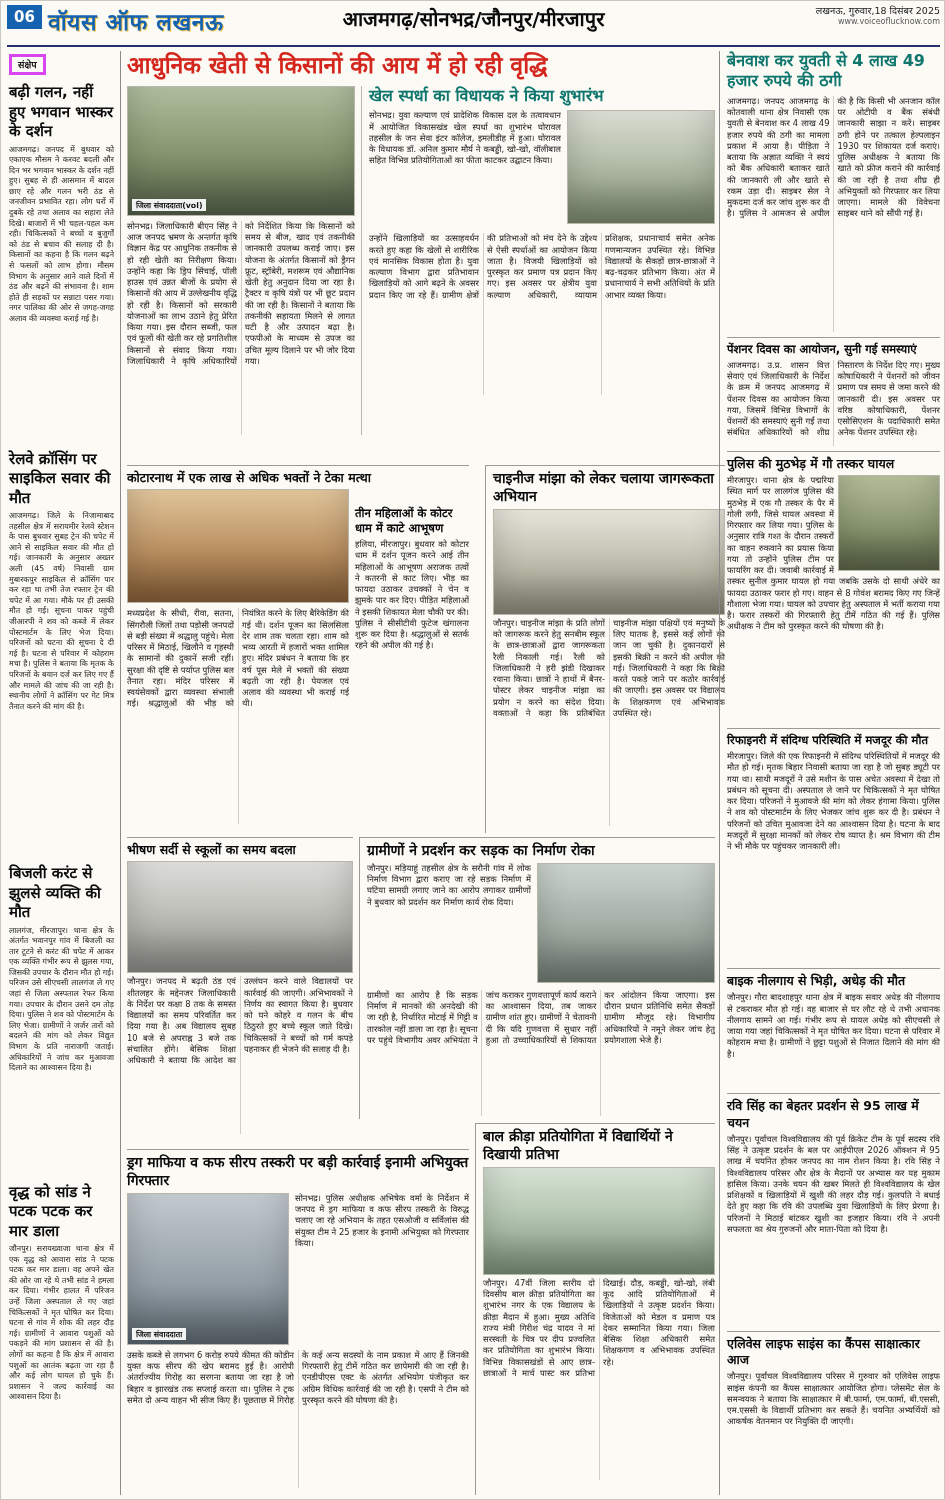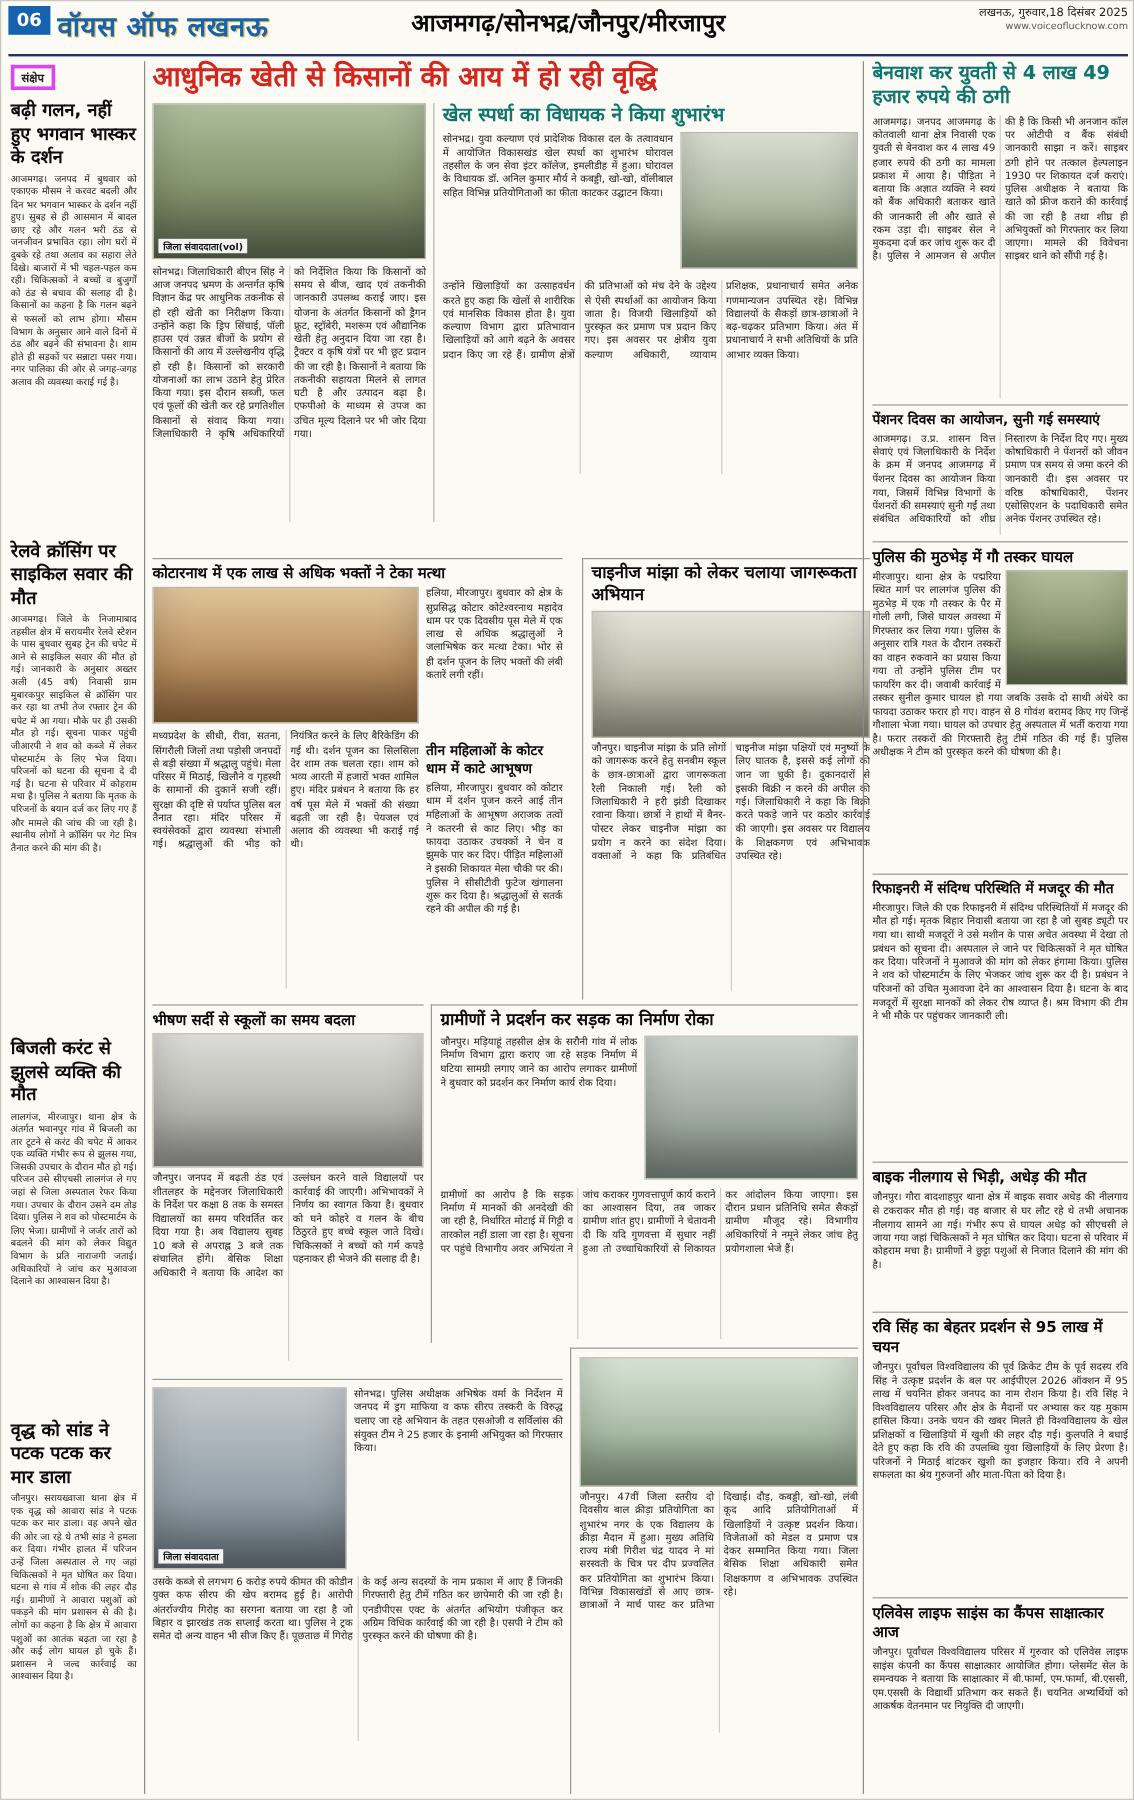--- a/index.html
+++ b/index.html
@@ -127,21 +127,20 @@
   </div>
 
   <div class="abs kotar">
     <div class="h-sm">कोटारनाथ में एक लाख से अधिक भक्तों ने टेका मत्था</div>
     <div class="row">
       <div class="kotar-left">
         <div class="photo ph-kotar" style="width:222px;height:114px"></div>
         <div class="bt cols2" style="height:216px;margin-top:5px">मध्यप्रदेश के सीधी, रीवा, सतना, सिंगरौली जिलों तथा पड़ोसी जनपदों से बड़ी संख्या में श्रद्धालु पहुंचे। मेला परिसर में मिठाई, खिलौने व गृहस्थी के सामानों की दुकानें सजी रहीं। सुरक्षा की दृष्टि से पर्याप्त पुलिस बल तैनात रहा। मंदिर परिसर में स्वयंसेवकों द्वारा व्यवस्था संभाली गई। श्रद्धालुओं की भीड़ को नियंत्रित करने के लिए बैरिकेडिंग की गई थी। दर्शन पूजन का सिलसिला देर शाम तक चलता रहा। शाम को भव्य आरती में हजारों भक्त शामिल हुए। मंदिर प्रबंधन ने बताया कि हर वर्ष पूस मेले में भक्तों की संख्या बढ़ती जा रही है। पेयजल एवं अलाव की व्यवस्था भी कराई गई थी।</div>
       </div>
       <div class="kotar-right">
-        <div class="bt" style="height:112px">हलिया, मीरजापुर। बुधवार को क्षेत्र के सुप्रसिद्ध कोटार कोटेश्वरनाथ महादेव धाम पर एक दिवसीय पूस मेले में एक लाख से अधिक श्रद्धालुओं ने जलाभिषेक कर मत्था टेका। भोर से ही दर्शन पूजन के लिए भक्तों की लंबी कतारें लगी रहीं।</div>
         <div class="h-xs" style="margin-top:17px">तीन महिलाओं के कोटर धाम में काटे आभूषण</div>
         <div class="bt" style="height:180px">हलिया, मीरजापुर। बुधवार को कोटार धाम में दर्शन पूजन करने आई तीन महिलाओं के आभूषण अराजक तत्वों ने कतरनी से काट लिए। भीड़ का फायदा उठाकर उचक्कों ने चेन व झुमके पार कर दिए। पीड़ित महिलाओं ने इसकी शिकायत मेला चौकी पर की। पुलिस ने सीसीटीवी फुटेज खंगालना शुरू कर दिया है। श्रद्धालुओं से सतर्क रहने की अपील की गई है।</div>
       </div>
     </div>
   </div>
 
   <div class="abs manjha">
     <div class="h-md">चाइनीज मांझा को लेकर चलाया जागरूकता अभियान</div>
     <div class="photo ph-manjha" style="width:100%;height:106px;margin:3px 0"></div>
     <div class="bt cols2" style="height:208px">जौनपुर। चाइनीज मांझा के प्रति लोगों को जागरूक करने हेतु सनबीम स्कूल के छात्र-छात्राओं द्वारा जागरूकता रैली निकाली गई। रैली को जिलाधिकारी ने हरी झंडी दिखाकर रवाना किया। छात्रों ने हाथों में बैनर-पोस्टर लेकर चाइनीज मांझा का प्रयोग न करने का संदेश दिया। वक्ताओं ने कहा कि प्रतिबंधित चाइनीज मांझा पक्षियों एवं मनुष्यों के लिए घातक है, इससे कई लोगों की जान जा चुकी है। दुकानदारों से इसकी बिक्री न करने की अपील की गई। जिलाधिकारी ने कहा कि बिक्री करते पकड़े जाने पर कठोर कार्रवाई की जाएगी। इस अवसर पर विद्यालय के शिक्षकगण एवं अभिभावक उपस्थित रहे।</div>
@@ -156,30 +155,32 @@
   <div class="abs road">
     <div class="h-md">ग्रामीणों ने प्रदर्शन कर सड़क का निर्माण रोका</div>
     <div class="row">
       <div class="bt" style="flex:1;height:122px">जौनपुर। मड़ियाहूं तहसील क्षेत्र के सरौनी गांव में लोक निर्माण विभाग द्वारा कराए जा रहे सड़क निर्माण में घटिया सामग्री लगाए जाने का आरोप लगाकर ग्रामीणों ने बुधवार को प्रदर्शन कर निर्माण कार्य रोक दिया।</div>
       <div class="photo ph-road" style="width:178px;height:120px"></div>
     </div>
     <div class="bt cols3" style="height:126px;margin-top:5px">ग्रामीणों का आरोप है कि सड़क निर्माण में मानकों की अनदेखी की जा रही है, निर्धारित मोटाई में गिट्टी व तारकोल नहीं डाला जा रहा है। सूचना पर पहुंचे विभागीय अवर अभियंता ने जांच कराकर गुणवत्तापूर्ण कार्य कराने का आश्वासन दिया, तब जाकर ग्रामीण शांत हुए। ग्रामीणों ने चेतावनी दी कि यदि गुणवत्ता में सुधार नहीं हुआ तो उच्चाधिकारियों से शिकायत कर आंदोलन किया जाएगा। इस दौरान प्रधान प्रतिनिधि समेत सैकड़ों ग्रामीण मौजूद रहे। विभागीय अधिकारियों ने नमूने लेकर जांच हेतु प्रयोगशाला भेजे हैं।</div>
   </div>
 
   <div class="abs drug">
+    <div class="h-md">ड्रग माफिया व कफ सीरप तस्करी पर बड़ी कार्रवाई इनामी अभियुक्त गिरफ्तार</div>
     <div class="row" style="margin-top:2px">
       <div class="photo ph-drug" style="width:162px;height:152px">
         <span class="cap">जिला संवाददाता</span>
       </div>
       <div class="bt" style="flex:1;height:152px">सोनभद्र। पुलिस अधीक्षक अभिषेक वर्मा के निर्देशन में जनपद में ड्रग माफिया व कफ सीरप तस्करी के विरुद्ध चलाए जा रहे अभियान के तहत एसओजी व सर्विलांस की संयुक्त टीम ने 25 हजार के इनामी अभियुक्त को गिरफ्तार किया।</div>
     </div>
     <div class="bt cols2" style="height:138px;margin-top:5px">उसके कब्जे से लगभग 6 करोड़ रुपये कीमत की कोडीन युक्त कफ सीरप की खेप बरामद हुई है। आरोपी अंतर्राज्यीय गिरोह का सरगना बताया जा रहा है जो बिहार व झारखंड तक सप्लाई करता था। पुलिस ने ट्रक समेत दो अन्य वाहन भी सीज किए हैं। पूछताछ में गिरोह के कई अन्य सदस्यों के नाम प्रकाश में आए हैं जिनकी गिरफ्तारी हेतु टीमें गठित कर छापेमारी की जा रही है। एनडीपीएस एक्ट के अंतर्गत अभियोग पंजीकृत कर अग्रिम विधिक कार्रवाई की जा रही है। एसपी ने टीम को पुरस्कृत करने की घोषणा की है।</div>
   </div>
 
   <div class="abs balkrida">
+    <div class="h-md">बाल क्रीड़ा प्रतियोगिता में विद्यार्थियों ने दिखायी प्रतिभा</div>
     <div class="photo ph-parade" style="width:100%;height:108px;margin:3px 0"></div>
     <div class="bt cols2" style="height:202px">जौनपुर। 47वीं जिला स्तरीय दो दिवसीय बाल क्रीड़ा प्रतियोगिता का शुभारंभ नगर के एक विद्यालय के क्रीड़ा मैदान में हुआ। मुख्य अतिथि राज्य मंत्री गिरीश चंद्र यादव ने मां सरस्वती के चित्र पर दीप प्रज्वलित कर प्रतियोगिता का शुभारंभ किया। विभिन्न विकासखंडों से आए छात्र-छात्राओं ने मार्च पास्ट कर प्रतिभा दिखाई। दौड़, कबड्डी, खो-खो, लंबी कूद आदि प्रतियोगिताओं में खिलाड़ियों ने उत्कृष्ट प्रदर्शन किया। विजेताओं को मेडल व प्रमाण पत्र देकर सम्मानित किया गया। जिला बेसिक शिक्षा अधिकारी समेत शिक्षकगण व अभिभावक उपस्थित रहे।</div>
   </div>
 
   <div class="abs rightcol">
 
     <div class="rc-art">
       <div class="h-lg">बेनवाश कर युवती से 4 लाख 49 हजार रुपये की ठगी</div>
       <div class="bt cols2" style="height:236px">आजमगढ़। जनपद आजमगढ़ के कोतवाली थाना क्षेत्र निवासी एक युवती से बेनवाश कर 4 लाख 49 हजार रुपये की ठगी का मामला प्रकाश में आया है। पीड़िता ने बताया कि अज्ञात व्यक्ति ने स्वयं को बैंक अधिकारी बताकर खाते की जानकारी ली और खाते से रकम उड़ा दी। साइबर सेल ने मुकदमा दर्ज कर जांच शुरू कर दी है। पुलिस ने आमजन से अपील की है कि किसी भी अनजान कॉल पर ओटीपी व बैंक संबंधी जानकारी साझा न करें। साइबर ठगी होने पर तत्काल हेल्पलाइन 1930 पर शिकायत दर्ज कराएं। पुलिस अधीक्षक ने बताया कि खाते को फ्रीज कराने की कार्रवाई की जा रही है तथा शीघ्र ही अभियुक्तों को गिरफ्तार कर लिया जाएगा। मामले की विवेचना साइबर थाने को सौंपी गई है।</div>
     </div>

